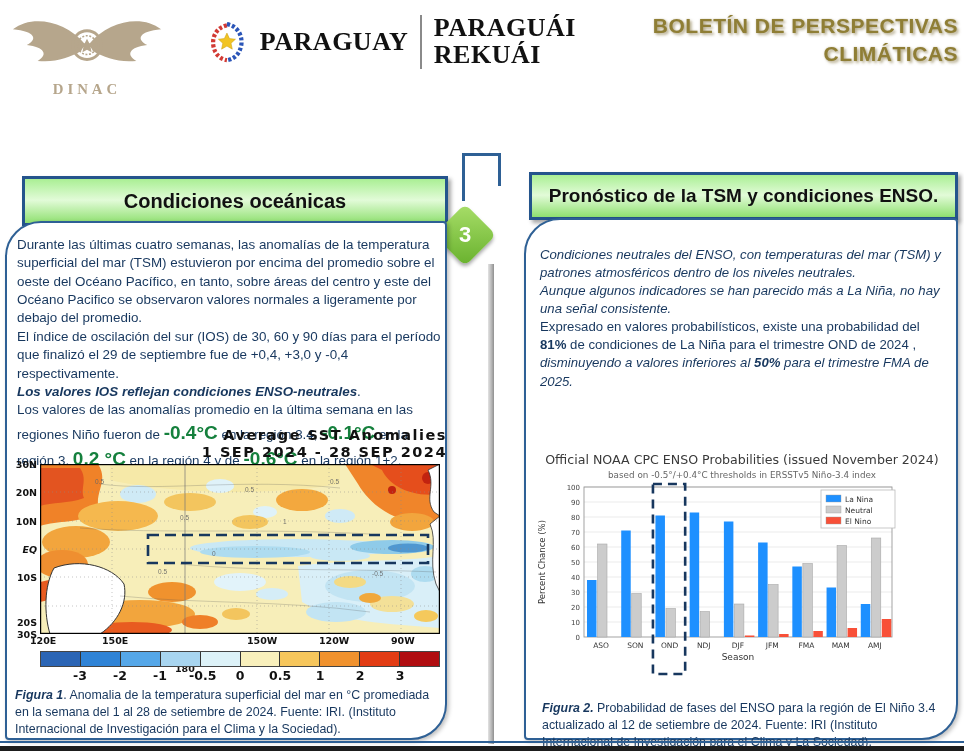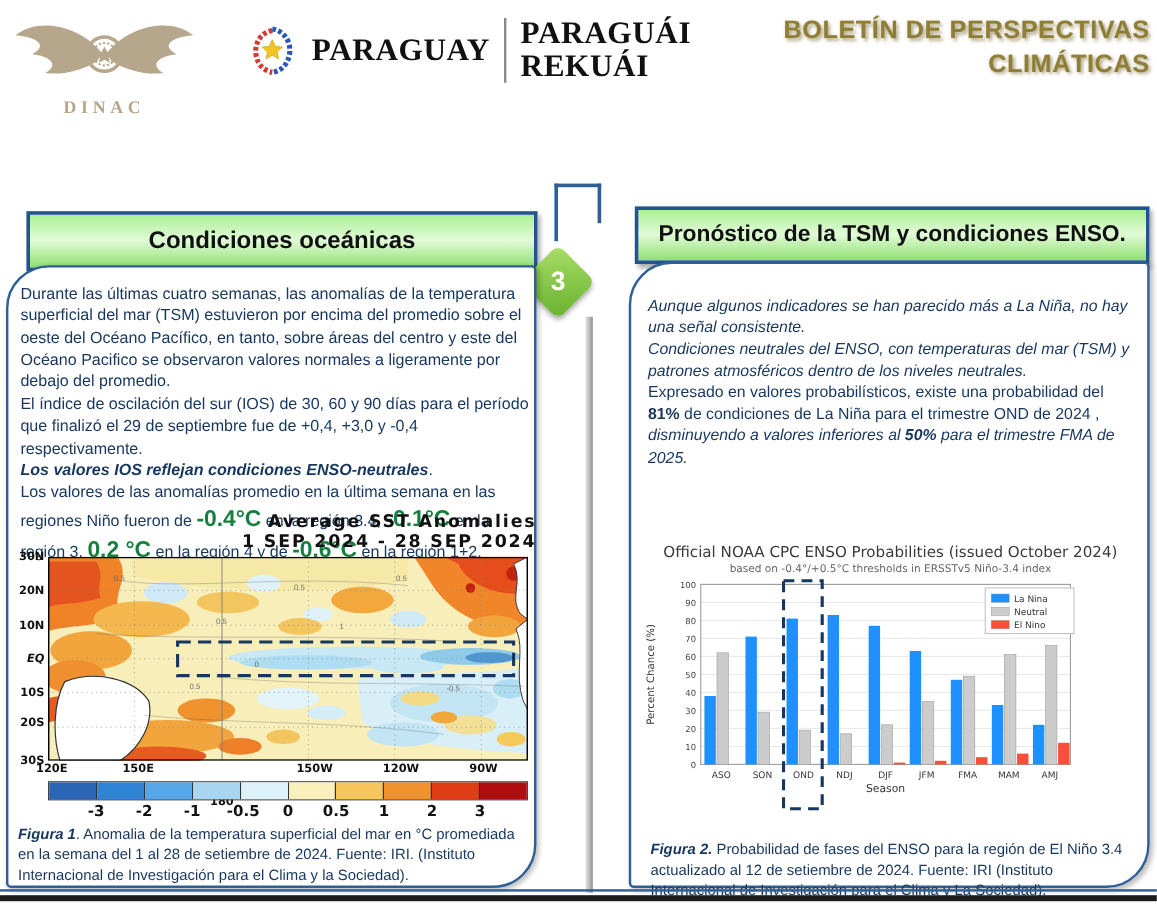--- a/index.html
+++ b/index.html
@@ -117,21 +117,21 @@
   <div class="abs" style="left:2px;top:204px;width:438px;height:256px;">
     <div class="abs map-title" style="left:0;top:0;width:438px;">Average SST Anomalies</div>
     <div class="abs map-title" style="left:0;top:17px;width:438px;">1 SEP 2024 - 28 SEP 2024</div>
 
     <div class="abs" id="lat-labels" style="left:2px;top:37px;width:28px;height:170px;">
         <span class="lat-label" style="right: 2px; top: -5px;">30N</span>
         <span class="lat-label" style="right: 2px; top: 23.33px;">20N</span>
         <span class="lat-label" style="right: 2px; top: 51.66px;">10N</span>
         <span class="lat-label" style="right: 2px; top: 79.99px; font-style: italic;">EQ</span>
         <span class="lat-label" style="right: 2px; top: 108.32px;">10S</span>
-        <span class="lat-label" style="right: 2px; top: 133px;">20S</span>
+        <span class="lat-label" style="right: 2px; top: 153px;">20S</span>
         <span class="lat-label" style="right: 2px; top: 164.98px;">30S</span>
       </div>
 
     <div class="abs" style="left:31px;top:37px;width:400px;height:170px;">
       <svg id="map-svg" width="400" height="170" viewBox="0 0 400 170">
         <rect x="0" y="0" width="400" height="170" fill="#f7eeb9"></rect>
         <path d="M70,0 H300 V20 C230,32 130,30 70,16 Z" fill="#f6e9a8"></path>
         <ellipse cx="98" cy="30" rx="18" ry="9" fill="#cfeaf6"></ellipse>
         <ellipse cx="180" cy="22" rx="14" ry="7" fill="#dff2f9"></ellipse>
         <ellipse cx="300" cy="52" rx="15" ry="7" fill="#cfeaf6"></ellipse>
@@ -241,28 +241,28 @@
   </div>
 
   <div class="abs caption" style="left:8px;top:464px;width:426px;">
     <span class="bi">Figura 1</span><span>. Anomalia de la temperatura superficial del mar en °C promediada en la semana del 1 al 28 de setiembre de 2024. Fuente: IRI. (Instituto Internacional de Investigación para el Clima y la Sociedad).</span>
   </div>
 </div>
 
 <div class="abs panel" style="left:524px;top:218px;width:434px;height:522px;">
 
   <div class="abs ptext" style="left:14px;top:26px;width:404px;font-size:13.2px;">
+    <p class="it"><span>Condiciones neutrales del ENSO, con temperaturas del mar (TSM) y patrones atmosféricos dentro de los niveles neutrales.</span></p>
     <p class="it"><span>Aunque algunos indicadores se han parecido más a La Niña, no hay una señal consistente.</span></p>
-    <p class="it"><span>Condiciones neutrales del ENSO, con temperaturas del mar (TSM) y patrones atmosféricos dentro de los niveles neutrales.</span></p>
     <p><span>Expresado en valores probabilísticos, existe una probabilidad del </span><span class="b">81%</span><span> de condiciones de La Niña para el trimestre OND de 2024 , </span><span class="it">disminuyendo a valores inferiores al </span><span class="bi">50%</span><span class="it"> para el trimestre FMA de 2025.</span></p>
   </div>
 
   <div class="abs" style="left:8px;top:232px;width:416px;height:236px;">
-    <div class="abs chart-title" style="left:0;top:0;width:416px;">Official NOAA CPC ENSO Probabilities (issued October 2024)</div>
-    <div class="abs chart-sub" style="left:0;top:18px;width:416px;">based on -0.4°/+0.5°C thresholds in ERSSTv5 Niño-3.4 index</div>
+    <div class="abs chart-title" style="left:0;top:0;width:416px;">Official NOAA CPC ENSO Probabilities (issued November 2024)</div>
+    <div class="abs chart-sub" style="left:0;top:18px;width:416px;">based on -0.5°/+0.4°C thresholds in ERSSTv5 Niño-3.4 index</div>
     <svg id="enso-svg" class="abs" width="416" height="202" viewBox="0 0 416 202" style="left:0;top:30px;font-family:'DejaVu Sans',sans-serif;">
         <text x="46" y="157.6" text-anchor="end" font-size="7" fill="#444">0</text>
         <line x1="50" y1="140" x2="358" y2="140" stroke="#e3e3e3" stroke-width="0.7"></line>
         <text x="46" y="142.6" text-anchor="end" font-size="7" fill="#444">10</text>
         <line x1="50" y1="125" x2="358" y2="125" stroke="#e3e3e3" stroke-width="0.7"></line>
         <text x="46" y="127.6" text-anchor="end" font-size="7" fill="#444">20</text>
         <line x1="50" y1="110" x2="358" y2="110" stroke="#e3e3e3" stroke-width="0.7"></line>
         <text x="46" y="112.6" text-anchor="end" font-size="7" fill="#444">30</text>
         <line x1="50" y1="95" x2="358" y2="95" stroke="#e3e3e3" stroke-width="0.7"></line>
         <text x="46" y="97.6" text-anchor="end" font-size="7" fill="#444">40</text>

